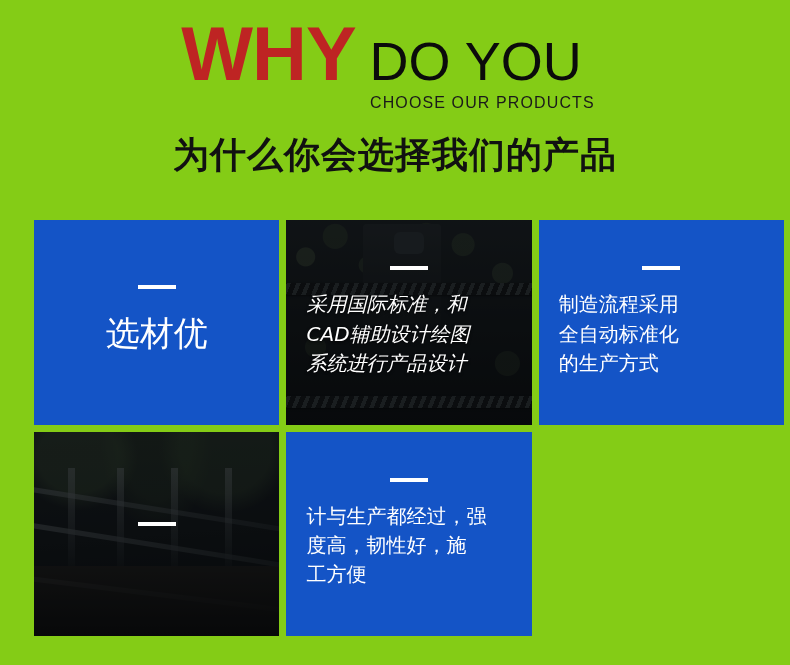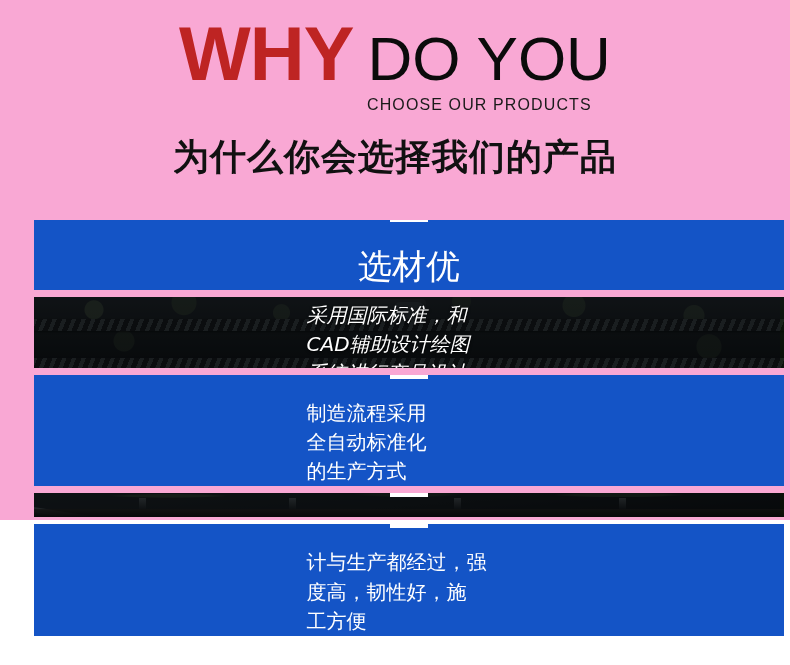--- a/index.html
+++ b/index.html
@@ -3,21 +3,21 @@
 <meta charset="utf-8">
 <style>
   * { margin:0; padding:0; box-sizing:border-box; }
   html, body {
     width:790px; height:665px;
     background:#ffffff;
     font-family:"Liberation Sans","DejaVu Sans",sans-serif;
     overflow:hidden;
   }
 
-  .page { position:relative; width:790px; height:520px; background:#f9a8d4; }
+  .page { position:relative; width:790px; height:665px; background:#84cc16; }
 
   
   .header { width:790px; padding-top:18px; text-align:center; }
 
   .title-row {
     display:flex;
     align-items:baseline;
     justify-content:center;
     white-space:nowrap;
   }
@@ -30,21 +30,21 @@
     font-family:"Liberation Sans","DejaVu Sans",sans-serif;
   }
   .title-right {
     display:flex;
     flex-direction:column;
     align-items:flex-start;
     margin-left:14px;
     padding-bottom:2px;
   }
   .title-doyou {
-    font-size:62px;
+    font-size:54px;
     font-weight:400;
     color:#0b0b0b;
     letter-spacing:0px;
     line-height:1.0;
     font-family:"Liberation Sans","DejaVu Sans",sans-serif;
   }
   .title-choose {
     font-size:17px;
     font-weight:400;
     color:#1a1a1a;
@@ -64,21 +64,21 @@
   }
 
   
   .grid {
     position:absolute;
     left:6px;
     top:220px;
     width:778px;
     height:416px;
     display:grid;
-    grid-template-columns:1fr;
+    grid-template-columns:1fr 1fr 1fr;
     grid-template-rows:1fr 1fr;
     gap:7px;
     padding-left:28px;
   }
 
   .cell {
     position:relative;
     overflow:hidden;
     display:flex;
     flex-direction:column;

